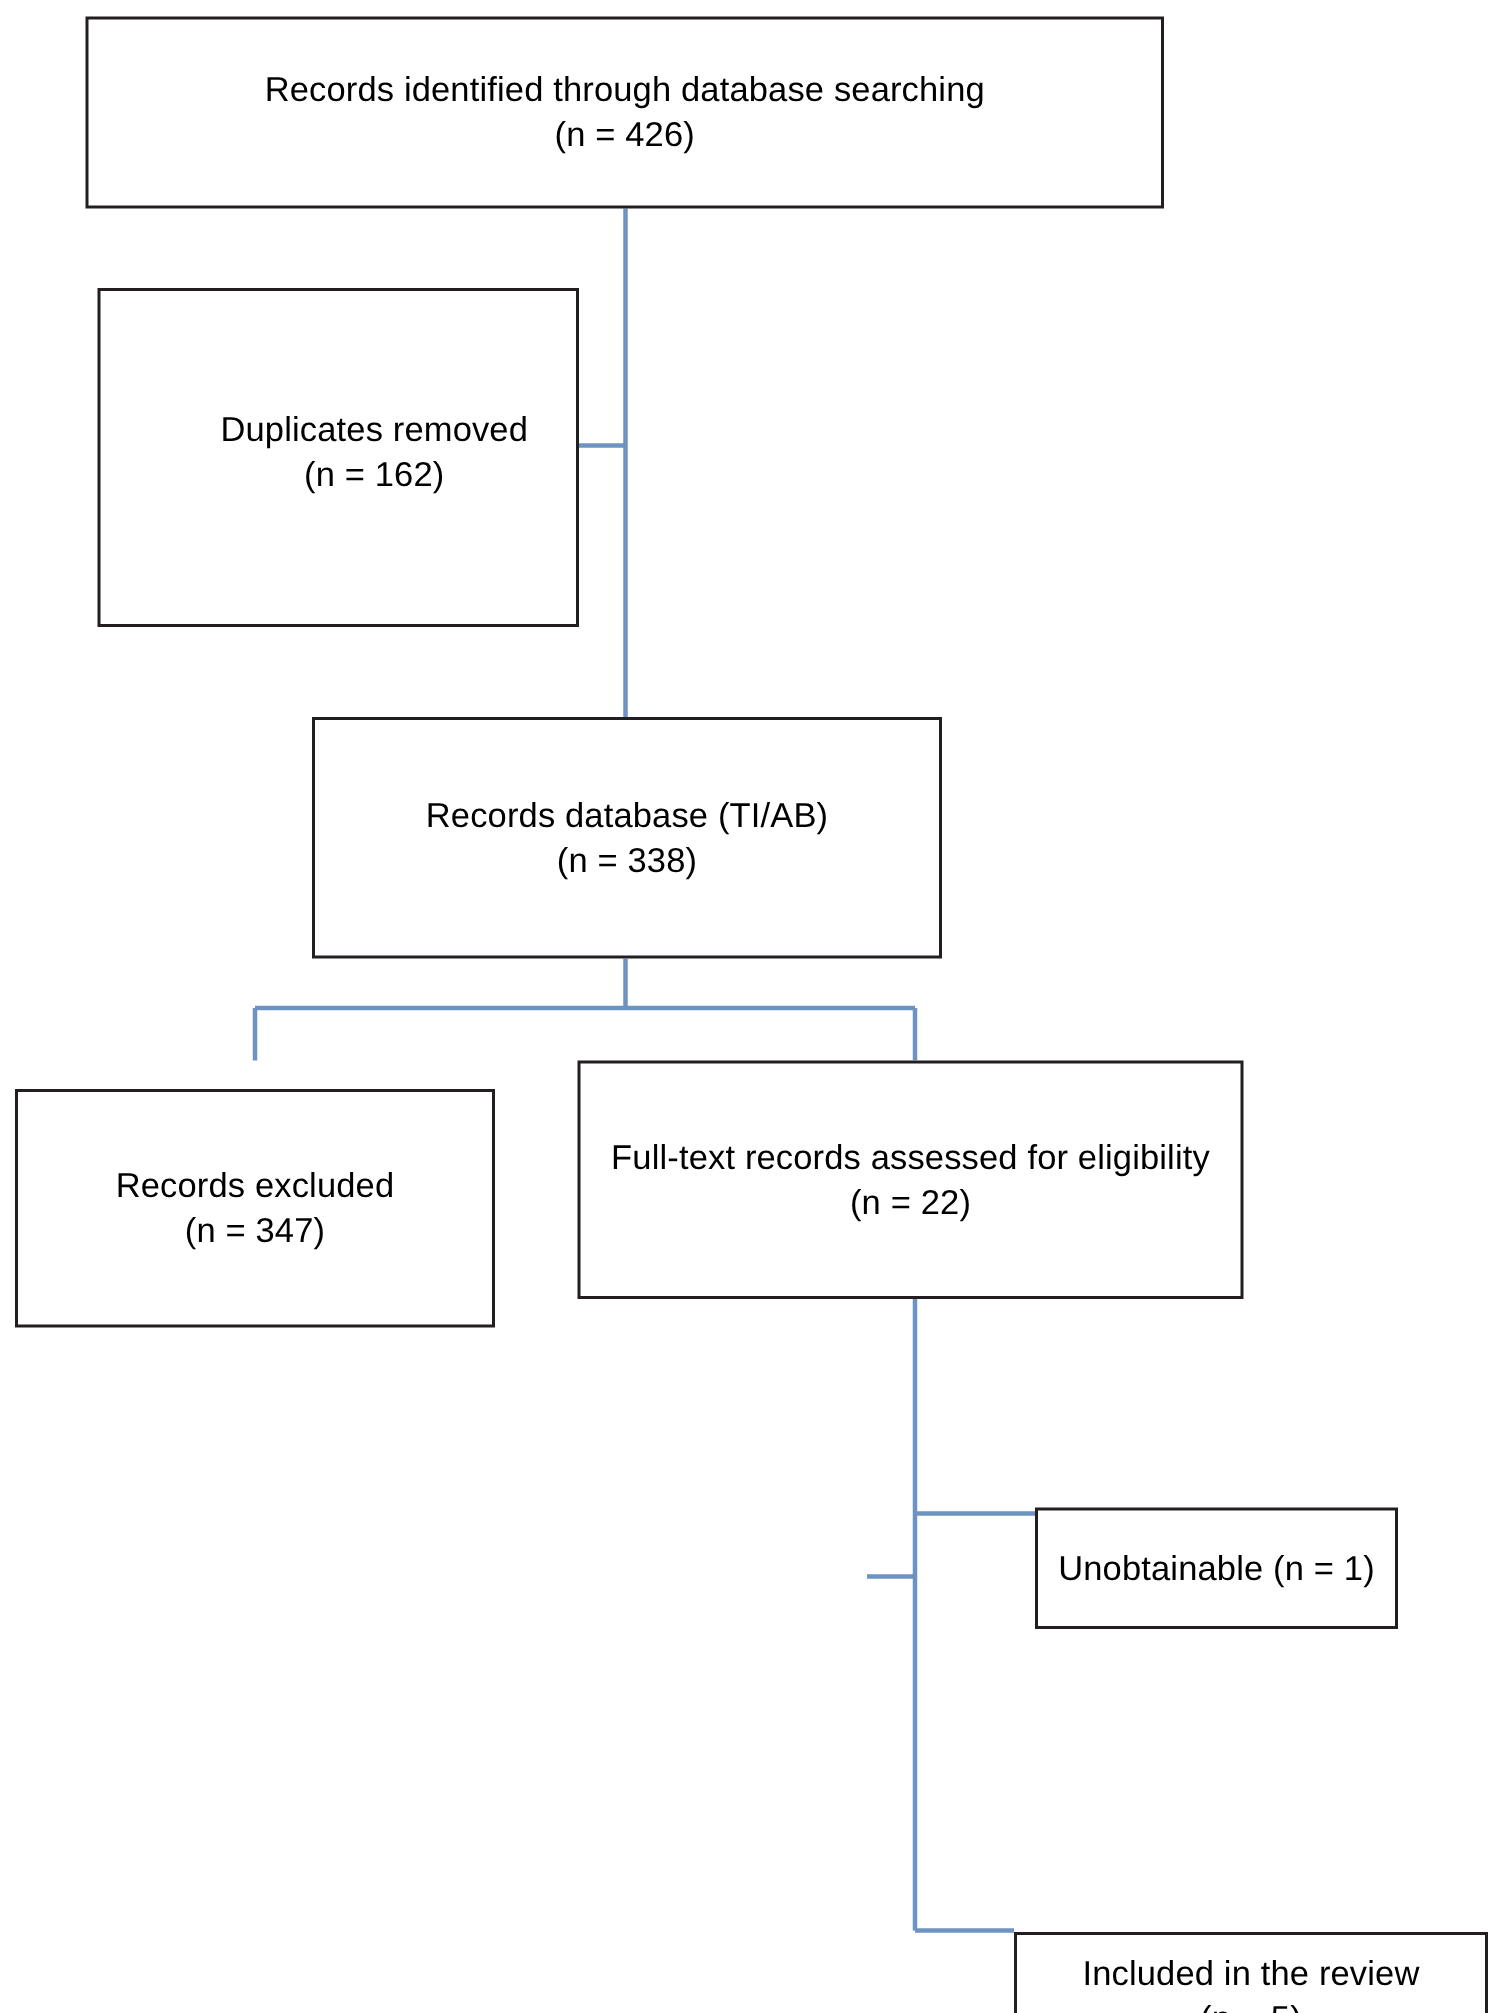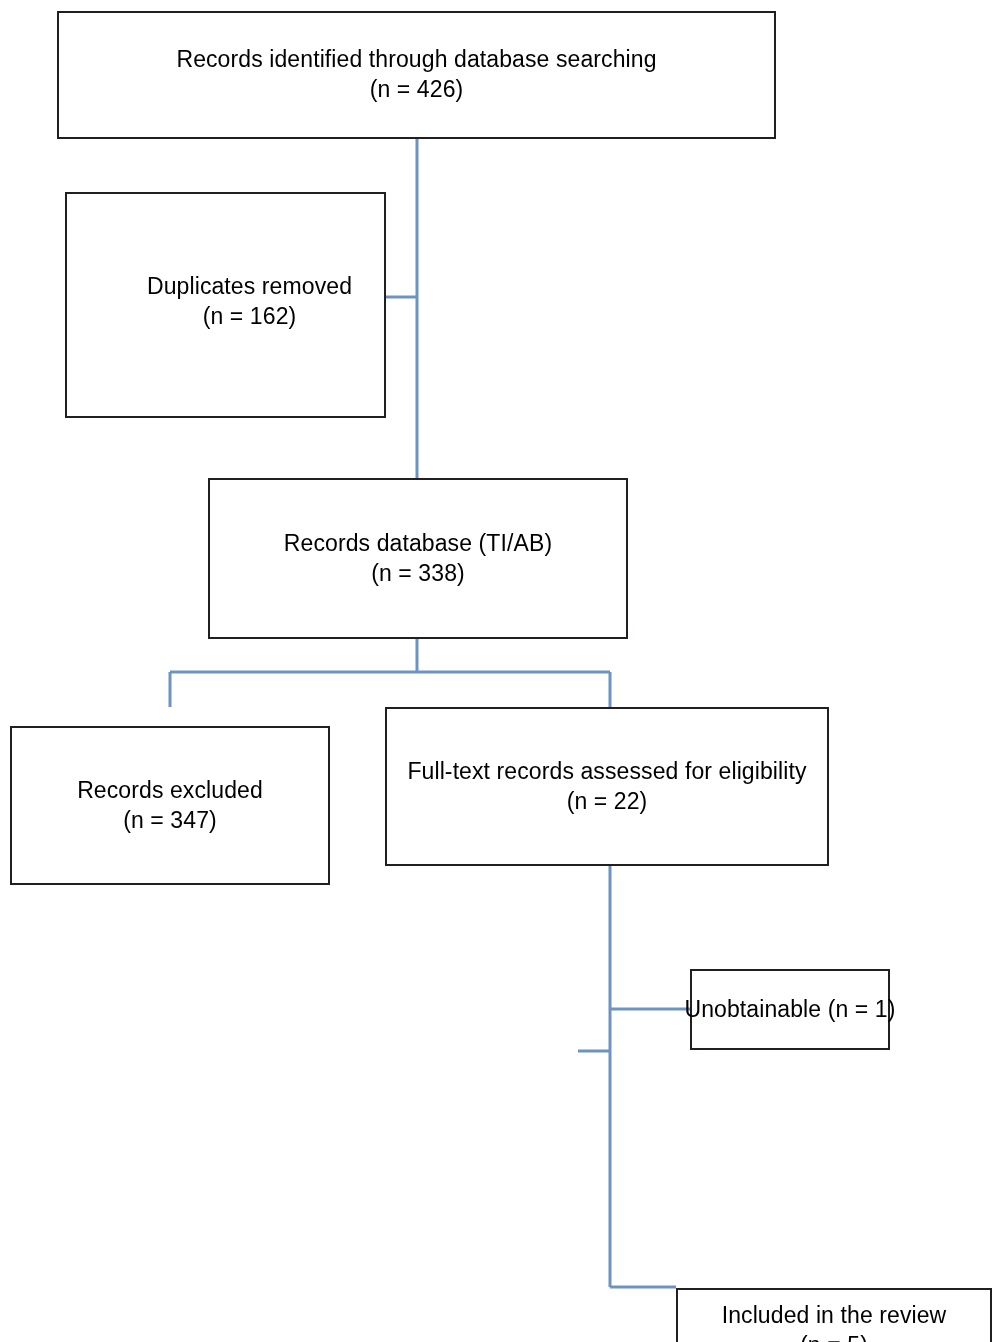--- a/index.html
+++ b/index.html
@@ -46,21 +46,21 @@
 
   
   #node-identified { left: 57px;  top: 11px;   width: 719px; height: 128px; }
   #node-duplicates { left: 65px;  top: 192px;  width: 321px; height: 226px;
                      justify-content: flex-start; padding-top: 78px; padding-left: 48px; }
   #node-screened   { left: 208px; top: 478px;  width: 420px; height: 161px; }
   #node-excluded   { left: 10px;  top: 707px;  width: 320px; height: 159px; margin-top: 19px; }
   #node-fulltext   { left: 385px; top: 707px;  width: 444px; height: 159px; justify-content: center; }
   #node-excl-ft    { left: 259px; top: 927px;  width: 319px; height: 248px;
                      justify-content: flex-start; padding-top: 12px; font-size: 22px; }
-  #node-unobtain   { left: 690px; top: 969px;  width: 200px; height: 81px; }
+  #node-unobtain   { left: 690px; top: 1005px;  width: 242px; height: 81px; }
   #node-included   { left: 676px; top: 1245px; width: 316px; height: 85px; margin-top: 43px; }
 </style>
 </head>
 <body>
 
 <div id="diagram">
 
   <svg id="connectors" viewBox="0 0 1000 1342" width="1000" height="1342" aria-hidden="true">
     <g fill="none" stroke="#6d93c2" stroke-width="3">
 

